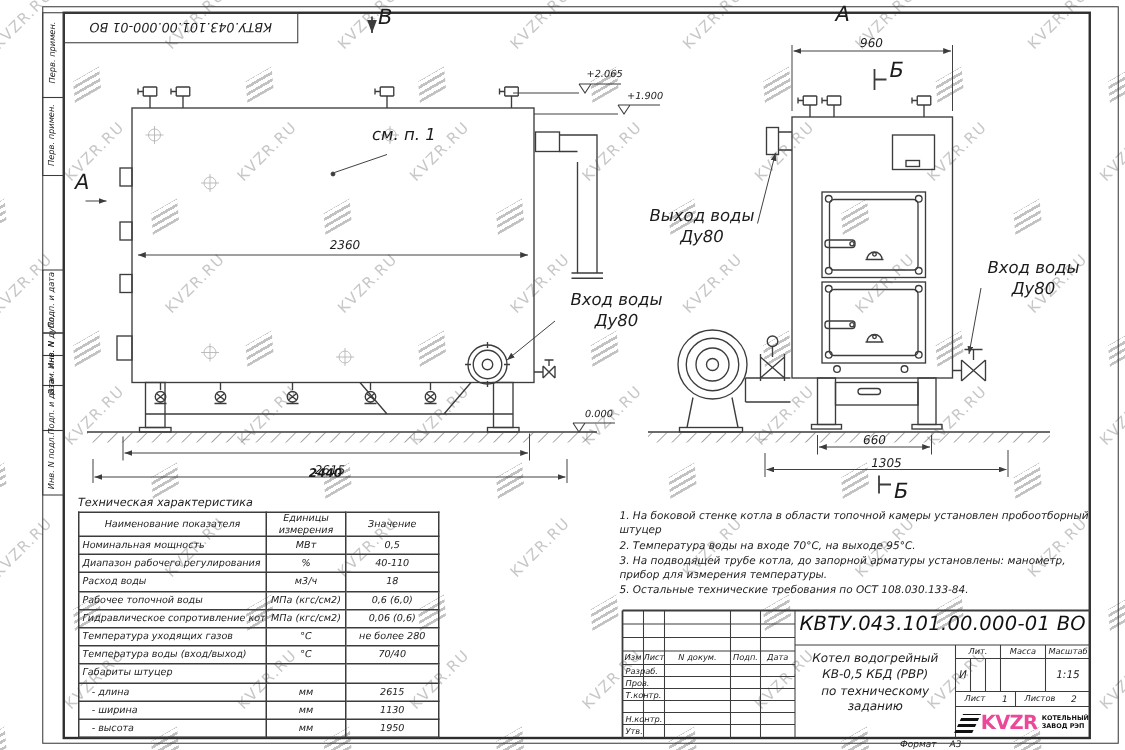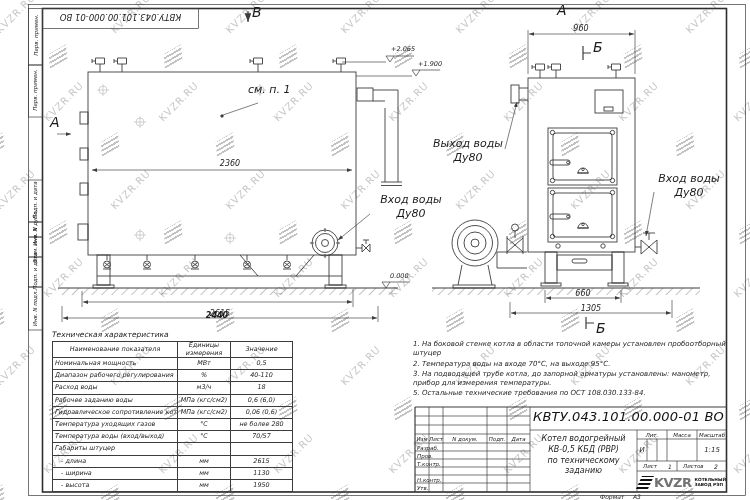--- a/index.html
+++ b/index.html
@@ -23,21 +23,21 @@
   .spec th{height:15px;text-align:center;}
   .spec td:first-child{white-space:pre;margin-left:32px;}
   .spec td:nth-child(2),.spec td:nth-child(3){text-align:center;}
   .notes{position:absolute;left:413px;top:340px;width:314px;z-index:3;font-size:7px;font-style:italic;color:#1c1c1c;line-height:1.33;}
   .notes .note{margin:0 0 1px 0;}
   .tb-lbl{position:absolute;font-style:italic;color:#1c1c1c;z-index:3;font-size:5.5px;white-space:nowrap;}
   .docnum{position:absolute;left:531px;top:409px;width:195px;text-align:center;font-size:13px;font-style:italic;z-index:3;color:#111;letter-spacing:.2px;}
   .product{position:absolute;left:531px;top:434px;width:105px;text-align:center;font-size:8px;font-style:italic;line-height:1.35;z-index:3;color:#1c1c1c;}
   .brandbox{position:absolute;left:639px;top:473px;width:87px;height:18px;z-index:3;display:flex;align-items:center;}
   .brand-mark{width:16px;height:13px;background:repeating-linear-gradient(0deg,#111 0 2px,transparent 2px 4px);transform:skewX(-25deg);margin-right:3px;}
-  .brand-name{font-weight:bold;font-size:13px;color:#737373;letter-spacing:-.5px;}
+  .brand-name{font-weight:bold;font-size:13px;color:#ec4899;letter-spacing:-.5px;}
   .company{font-size:4.3px;color:#111;line-height:1.2;margin-left:3px;font-weight:bold;}
 </style>
 </head>
 <body>
 
 <div class="sheet">
 
   <div class="wm-layer" style="color: rgb(199, 199, 199);">
       <span class="wm-text" style="left: -10px; top: 8px;">KVZR.RU</span>
       <span class="wm-logo" style="left: 48px; top: 50px;"></span>
@@ -351,41 +351,41 @@
             <td>40-110</td>
           </tr>
 
           <tr>
             <td>Расход воды</td>
             <td>м3/ч</td>
             <td>18</td>
           </tr>
 
           <tr>
-            <td>Рабочее заданию воды</td>
+            <td>Рабочее топочной воды</td>
             <td>МПа (кгс/см2)</td>
             <td>0,6 (6,0)</td>
           </tr>
 
           <tr>
             <td>Гидравлическое сопротивление котла</td>
             <td>МПа (кгс/см2)</td>
             <td>0,06 (0,6)</td>
           </tr>
 
           <tr>
             <td>Температура уходящих газов</td>
             <td>°С</td>
             <td>не более 280</td>
           </tr>
 
           <tr>
             <td>Температура воды (вход/выход)</td>
             <td>°С</td>
-            <td>70/57</td>
+            <td>70/40</td>
           </tr>
 
           <tr>
             <td>Габариты штуцер</td>
             <td></td>
             <td></td>
           </tr>
 
           <tr>
             <td>   - длина</td>

